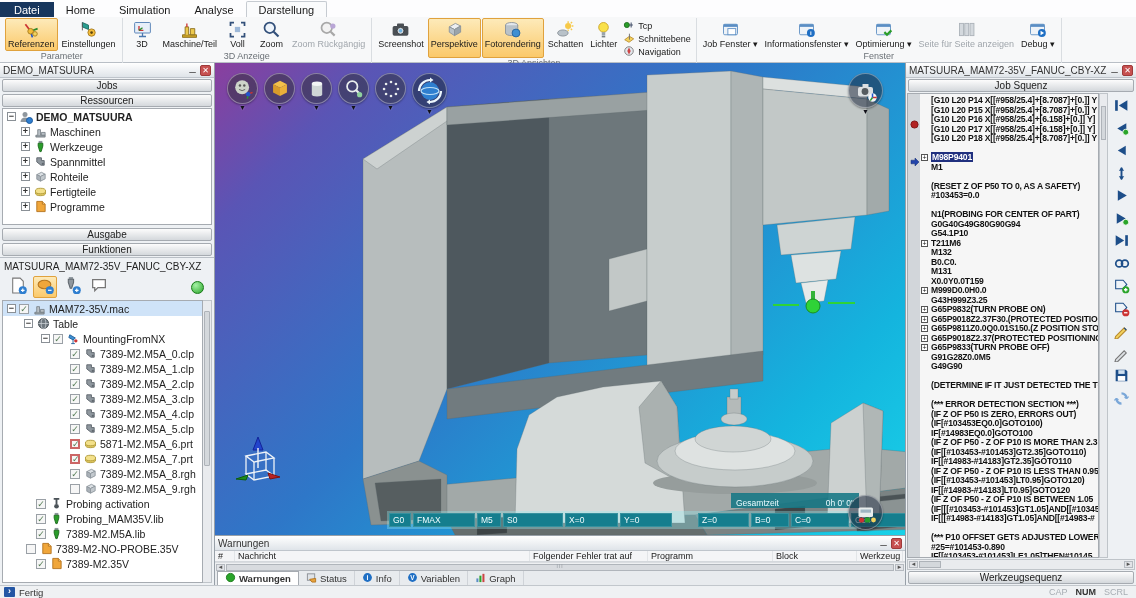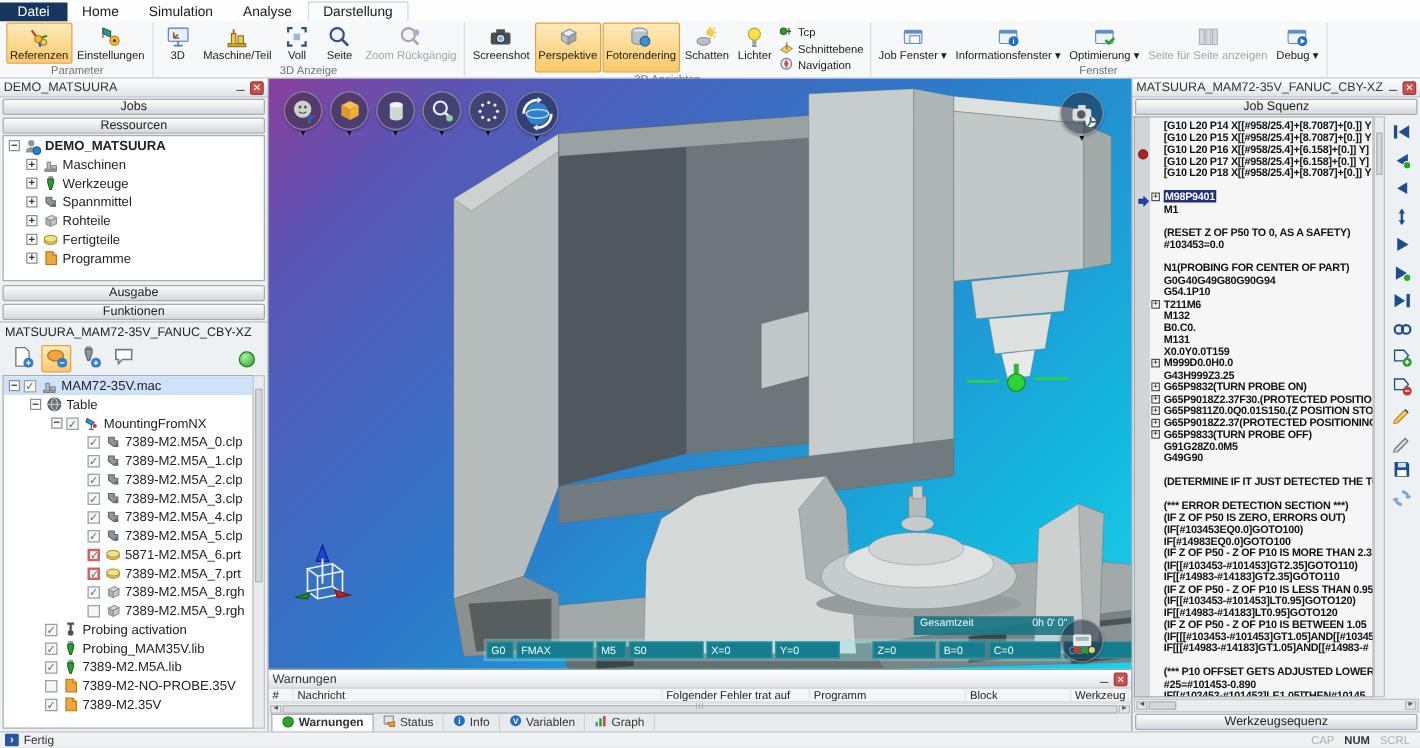--- a/index.html
+++ b/index.html
@@ -61,21 +61,21 @@
 #viewport{position:relative;flex:1;overflow:hidden;background:linear-gradient(135deg,#8a3f9e 0%,#5a55b5 14%,#2e77c8 45%,#14b4de 80%,#19d2e8 100%)}
 #machine{position:absolute;inset:0}
 #vp-buttons{position:absolute;top:10px;left:12px;display:flex;gap:6px;align-items:flex-start}
 .vpb{display:flex;flex-direction:column;align-items:center}
 .vpb .circ{width:31px;height:31px;border-radius:50%;background:rgba(45,45,50,.5);border:1px solid rgba(255,255,255,.35);display:flex;align-items:center;justify-content:center;box-shadow:0 1px 2px rgba(0,0,0,.35)}
 .vpb .circ.big{width:35px;height:35px;background:rgba(30,40,60,.55)}
 .vpb .caret{font-size:7px;color:#101018;line-height:6px;margin-top:1px;text-shadow:0 0 2px rgba(255,255,255,.4)}
 #vp-cam{position:absolute;top:10px;right:22px}
 #vp-machinebtn{position:absolute;bottom:5px;right:22px}
 #vp-axis{position:absolute;left:18px;bottom:42px}
-#vp-time{position:absolute;right:46px;bottom:27px;width:128px;height:15px;background:rgba(20,118,132,.88);display:flex;align-items:flex-start;justify-content:space-between;padding:0 5px;font-size:8.5px;color:#eafcff}
+#vp-time{position:absolute;right:46px;bottom:27px;width:128px;height:15px;background:rgba(20,118,132,.88);display:flex;align-items:flex-end;justify-content:space-between;padding:0 5px;font-size:8.5px;color:#eafcff}
 #vp-status{position:absolute;left:172px;bottom:6px;height:18px;right:44px;background:rgba(150,235,240,.35);display:flex;align-items:center;padding:0 2px;gap:2px}
 .vcell{height:14px;background:#157e8e;color:#f2feff;font-size:8.5px;line-height:14px;padding-left:4px;flex:none;box-shadow:inset 0 0 0 1px rgba(255,255,255,.15)}
 
 
 #warnings{height:50px;flex:none;background:#eef1f4;border-top:1px solid #98a0a8;display:flex;flex-direction:column}
 #warn-cols{height:11px;flex:none;display:flex;background:#f4f5f7;border-bottom:1px solid #d4d8dc;font-size:9px;color:#222;align-items:center}
 .wcol{padding-left:3px;border-right:1px solid #e2e5e8;height:100%;display:flex;align-items:center;white-space:nowrap;overflow:hidden;flex:none}
 #warn-body{flex:1;background:#fff}
 #warn-scroll{height:9px;flex:none;background:#eef0f2;border-top:1px solid #dadde1;display:flex;align-items:center;padding:0 1px}
 .warrow{width:9px;height:7px;background:#e2e4e8;border:1px solid #b5bac0;font-size:6px;line-height:5px;text-align:center;color:#555;flex:none}
@@ -182,21 +182,21 @@
               </span>
               <span>Voll</span>
             </div>
             <div class="rbtn">
               <span class="ric">
                 <svg viewBox="0 0 24 24" width="21" height="21" xmlns="http://www.w3.org/2000/svg">
                   <circle cx="10" cy="10" r="6" fill="#eef4fb" stroke="#33507a" stroke-width="2"></circle>
                   <path d="M14.5 14.5 L20 20" stroke="#33507a" stroke-width="2.5"></path>
                 </svg>
               </span>
-              <span>Seite</span>
+              <span>Zoom</span>
             </div>
             <div class="rbtn dis">
               <span class="ric">
                 <svg viewBox="0 0 24 24" width="21" height="21" xmlns="http://www.w3.org/2000/svg">
                   <circle cx="10" cy="10" r="6" fill="#f2f2f2" stroke="#a8a8a8" stroke-width="2"></circle>
                   <path d="M14.5 14.5 L19 19" stroke="#a8a8a8" stroke-width="2.5"></path>
                   <circle cx="17" cy="8" r="3" fill="#b9a6d6"></circle>
                 </svg>
               </span>
               <span>Zoom Rückgängig</span>
@@ -640,21 +640,21 @@
                 <span style="width: 12px; flex: 0 0 auto;"></span>
                 <span class="cbx">✓</span>
                 <span class="ticon">
                   <svg viewBox="0 0 14 14" width="13" height="13" xmlns="http://www.w3.org/2000/svg">
                     <rect x="5" y="1" width="4" height="2.5" fill="#8f979e"></rect>
                     <path d="M4.5 3.5 h5 v3 l-1.8 6 h-1.4 l-1.8 -6z" fill="#2a9d2a" stroke="#1c6b1c"></path>
                   </svg>
                 </span>
                 <span class="lbl">7389-M2.M5A.lib</span>
               </div>
-              <div class="trow" style="padding-left: 21px;">
+              <div class="trow" style="padding-left: 11px;">
                 <span style="width: 12px; flex: 0 0 auto;"></span>
                 <span class="cbx"></span>
                 <span class="ticon">
                   <svg viewBox="0 0 14 14" width="13" height="13" xmlns="http://www.w3.org/2000/svg">
                     <path d="M3 1.5 h6 l3 3 V12.5 h-9z" fill="#f0a63a" stroke="#b5751f"></path>
                     <path d="M9 1.5 v3 h3" fill="#f8cf8a" stroke="#b5751f"></path>
                   </svg>
                 </span>
                 <span class="lbl">7389-M2-NO-PROBE.35V</span>
               </div>

